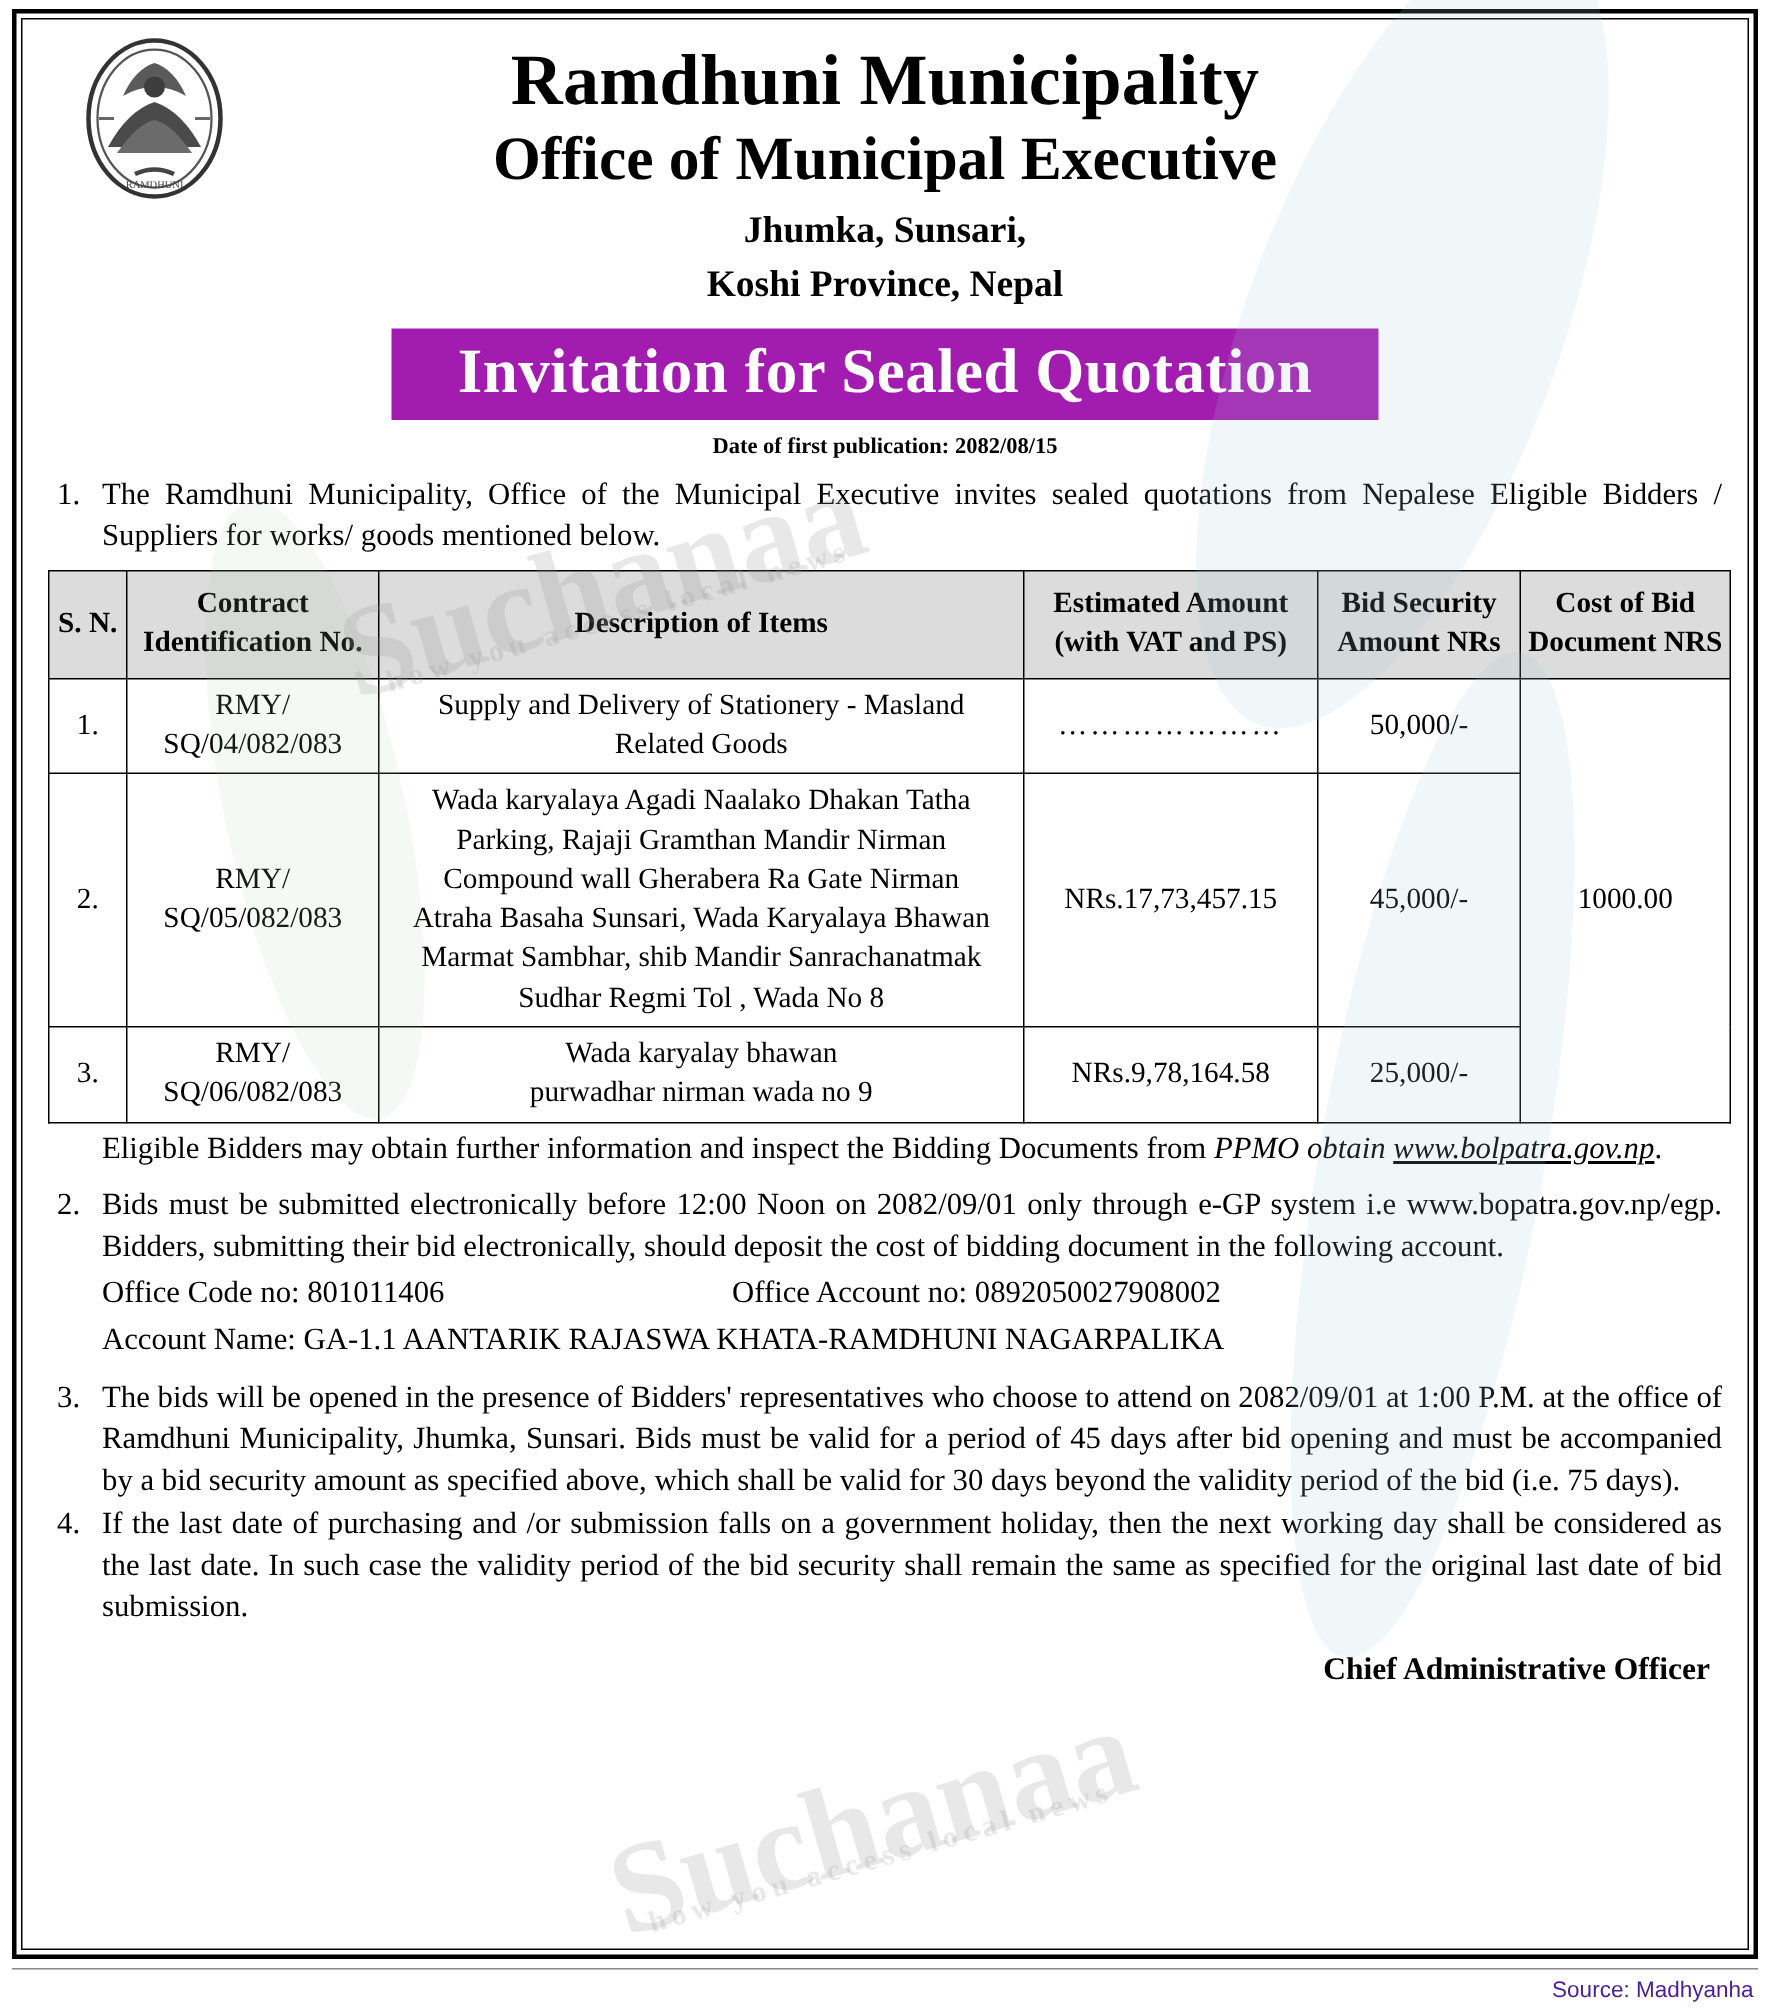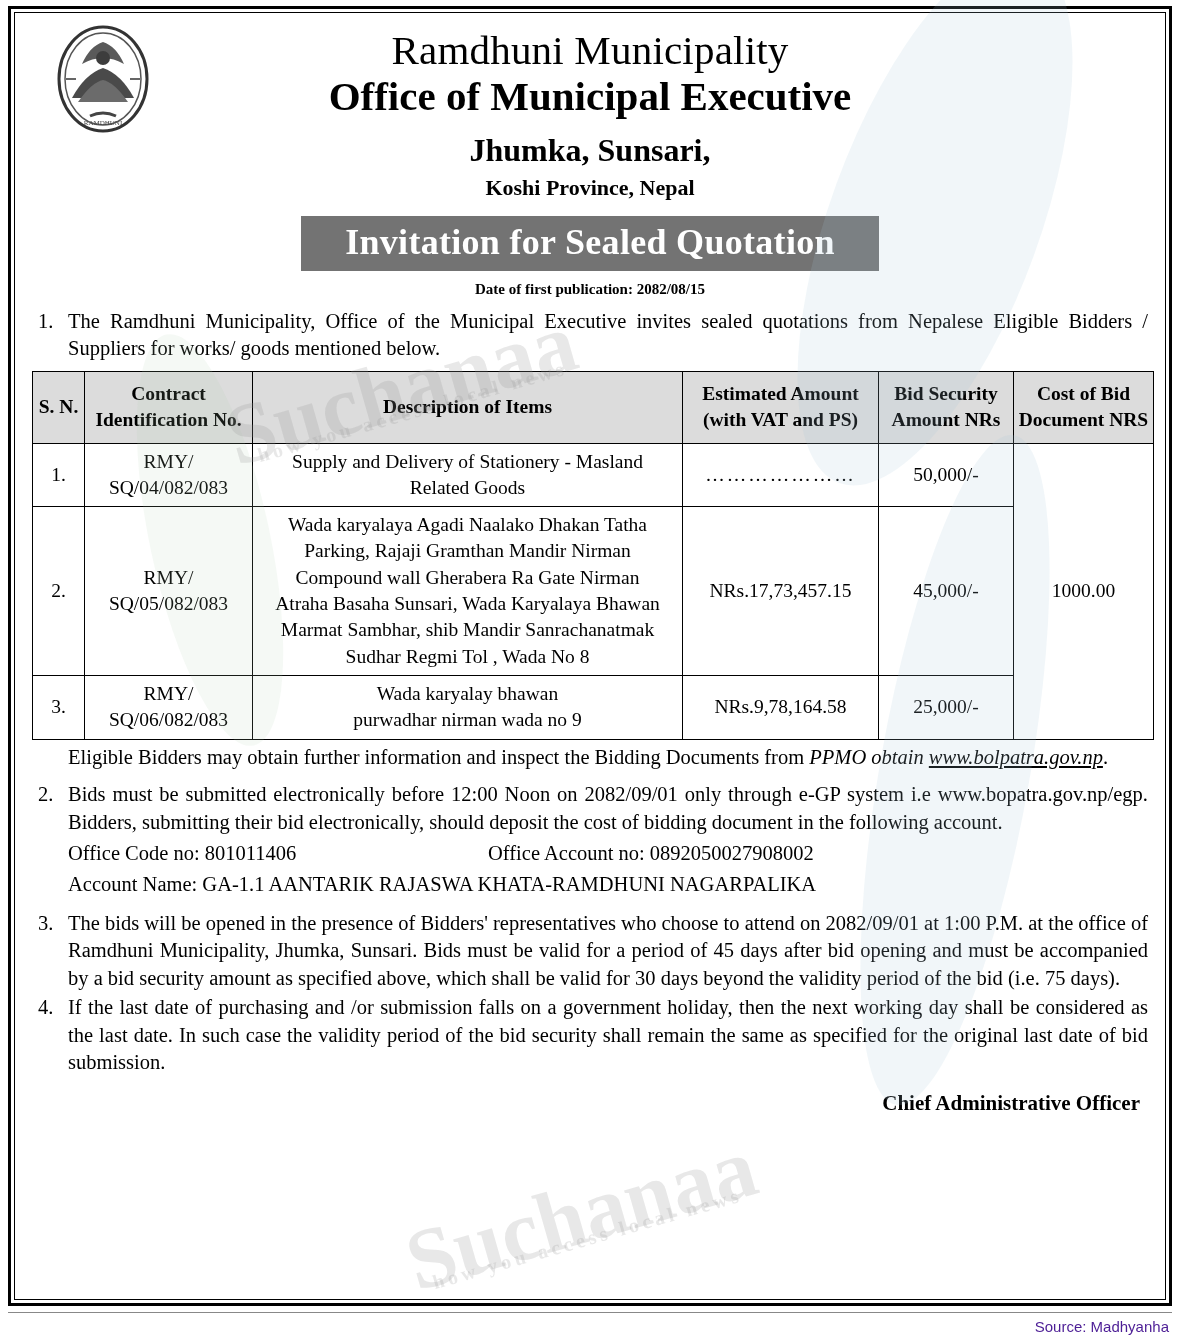--- a/index.html
+++ b/index.html
@@ -73,48 +73,48 @@
     position: absolute;
     left: 52px; top: 24px;
     width: 102px; height: 110px;
     z-index: 2;
   }
   .head-block {
     text-align: center;
     padding-top: 4px;
   }
   .title1 {
-    font-size: 41px;
-    font-weight: normal;
+    font-size: 48px;
+    font-weight: bold;
     line-height: 1.18;
     letter-spacing: 0.2px;
   }
   .title2 {
     font-size: 41px;
     font-weight: bold;
     line-height: 1.18;
     margin-top: -2px;
   }
   .title3 {
-    font-size: 32px;
+    font-size: 25px;
     font-weight: bold;
     margin-top: 9px;
     line-height: 1.3;
   }
   .title4 {
-    font-size: 22px;
+    font-size: 25px;
     font-weight: bold;
     line-height: 1.3;
     margin-top: 3px;
   }
   .banner {
     display: inline-block;
-    background: #737373;
+    background: #a21caf;
     color: #fff;
-    font-size: 36px;
+    font-size: 42px;
     font-weight: bold;
     padding: 5px 44px 8px 44px;
     margin-top: 13px;
     letter-spacing: 0.3px;
   }
   .pubdate {
     font-size: 15px;
     font-weight: bold;
     margin-top: 10px;
   }

